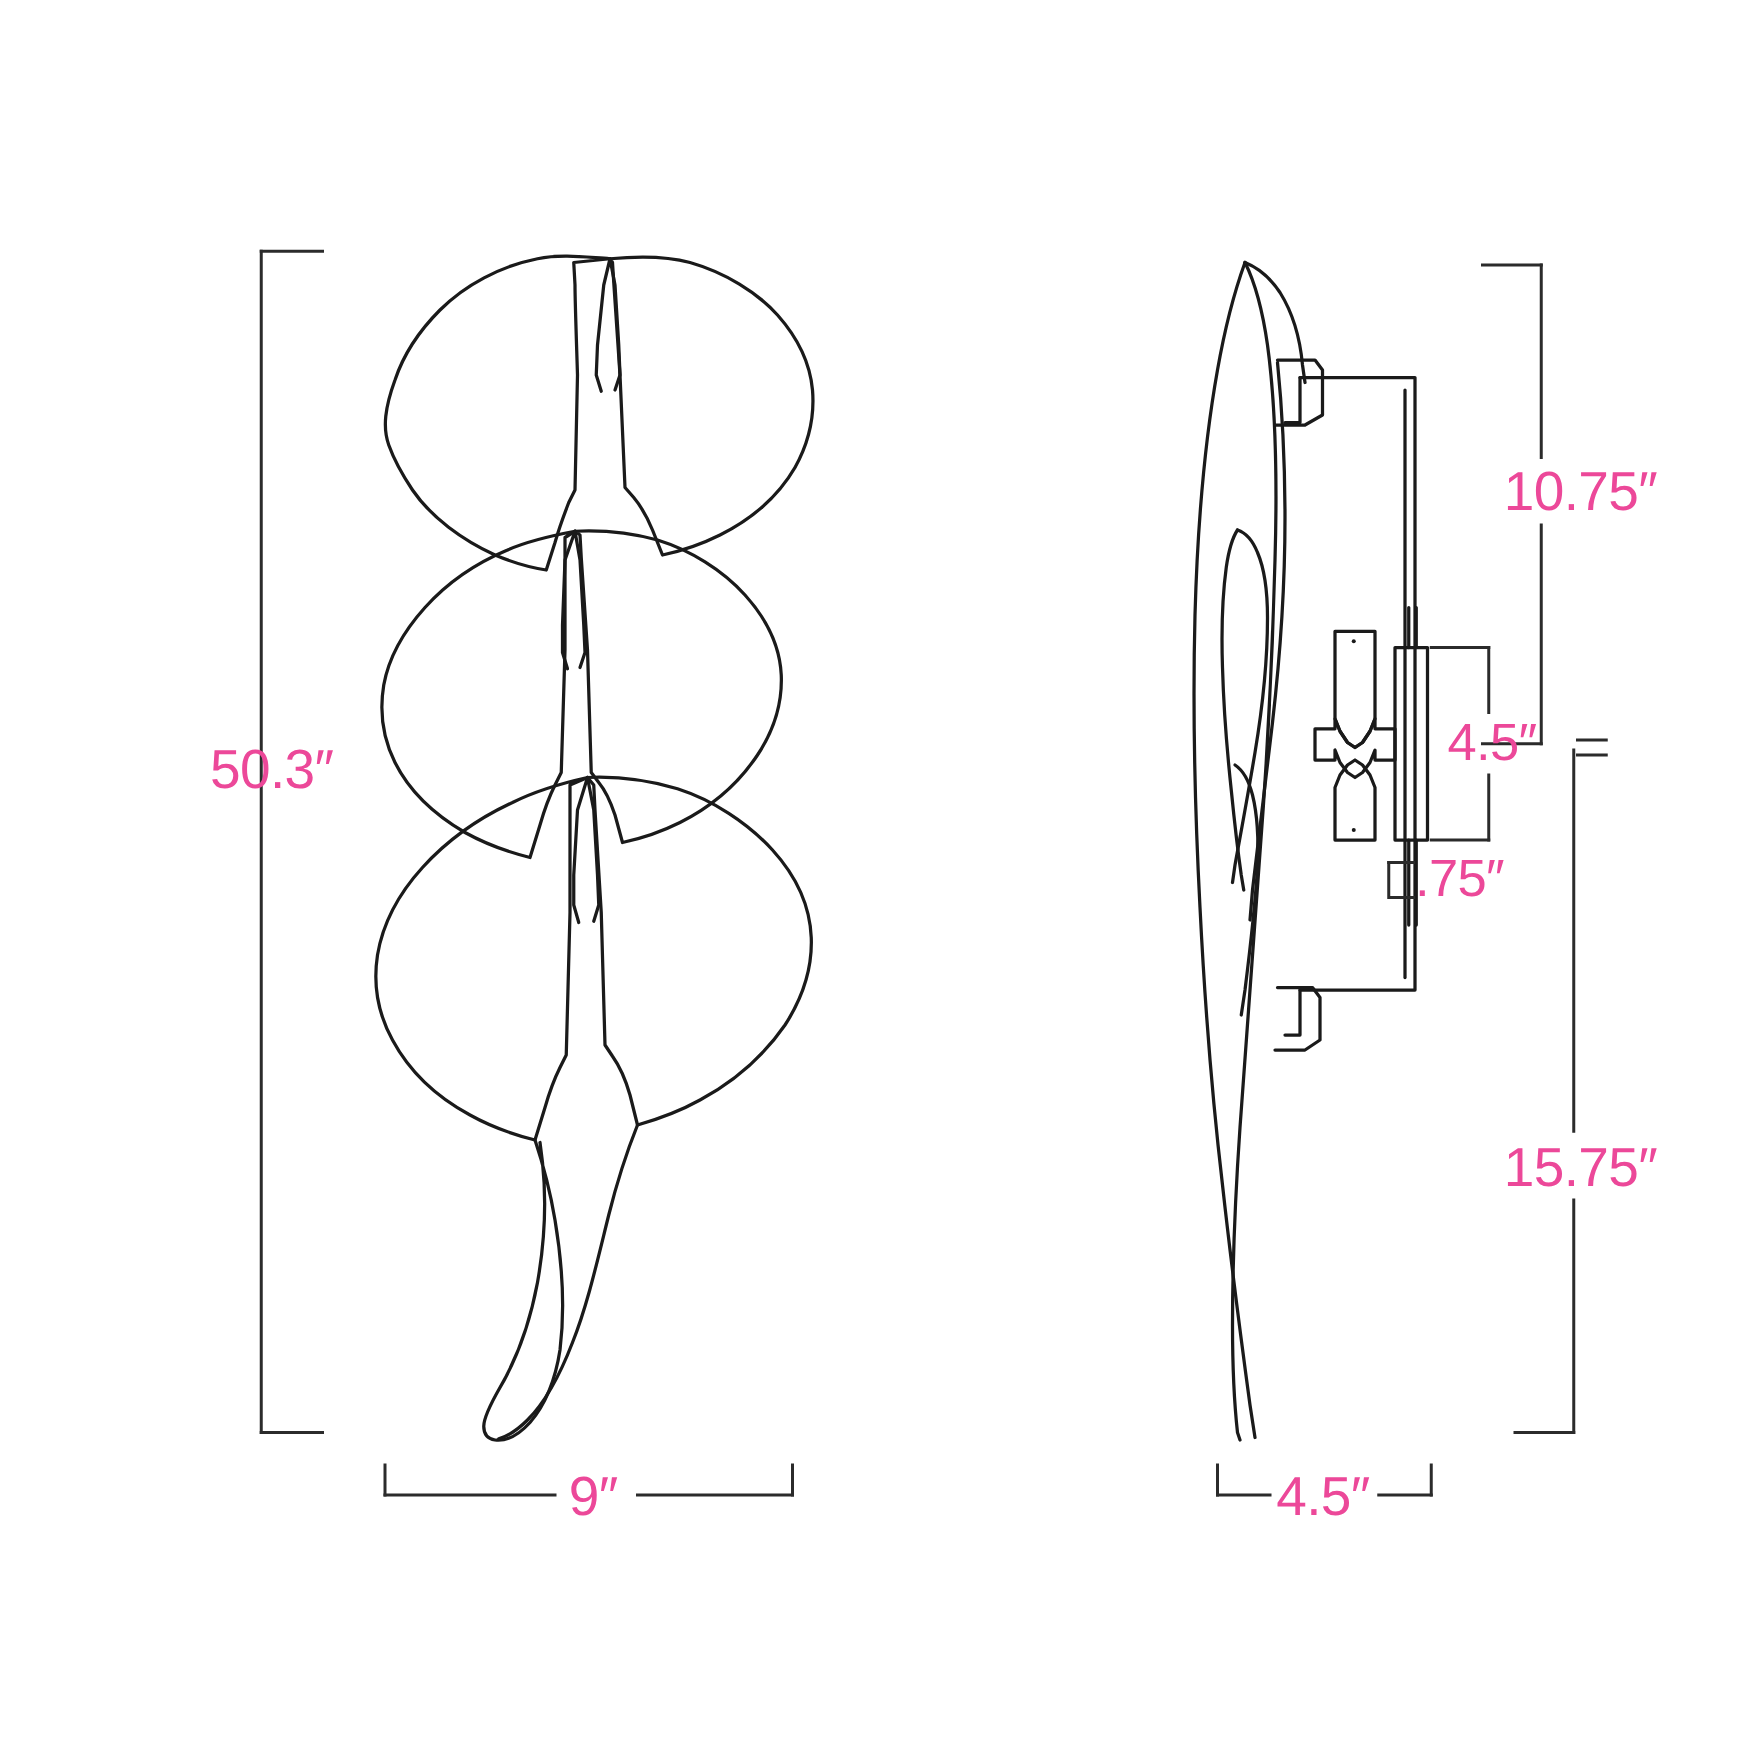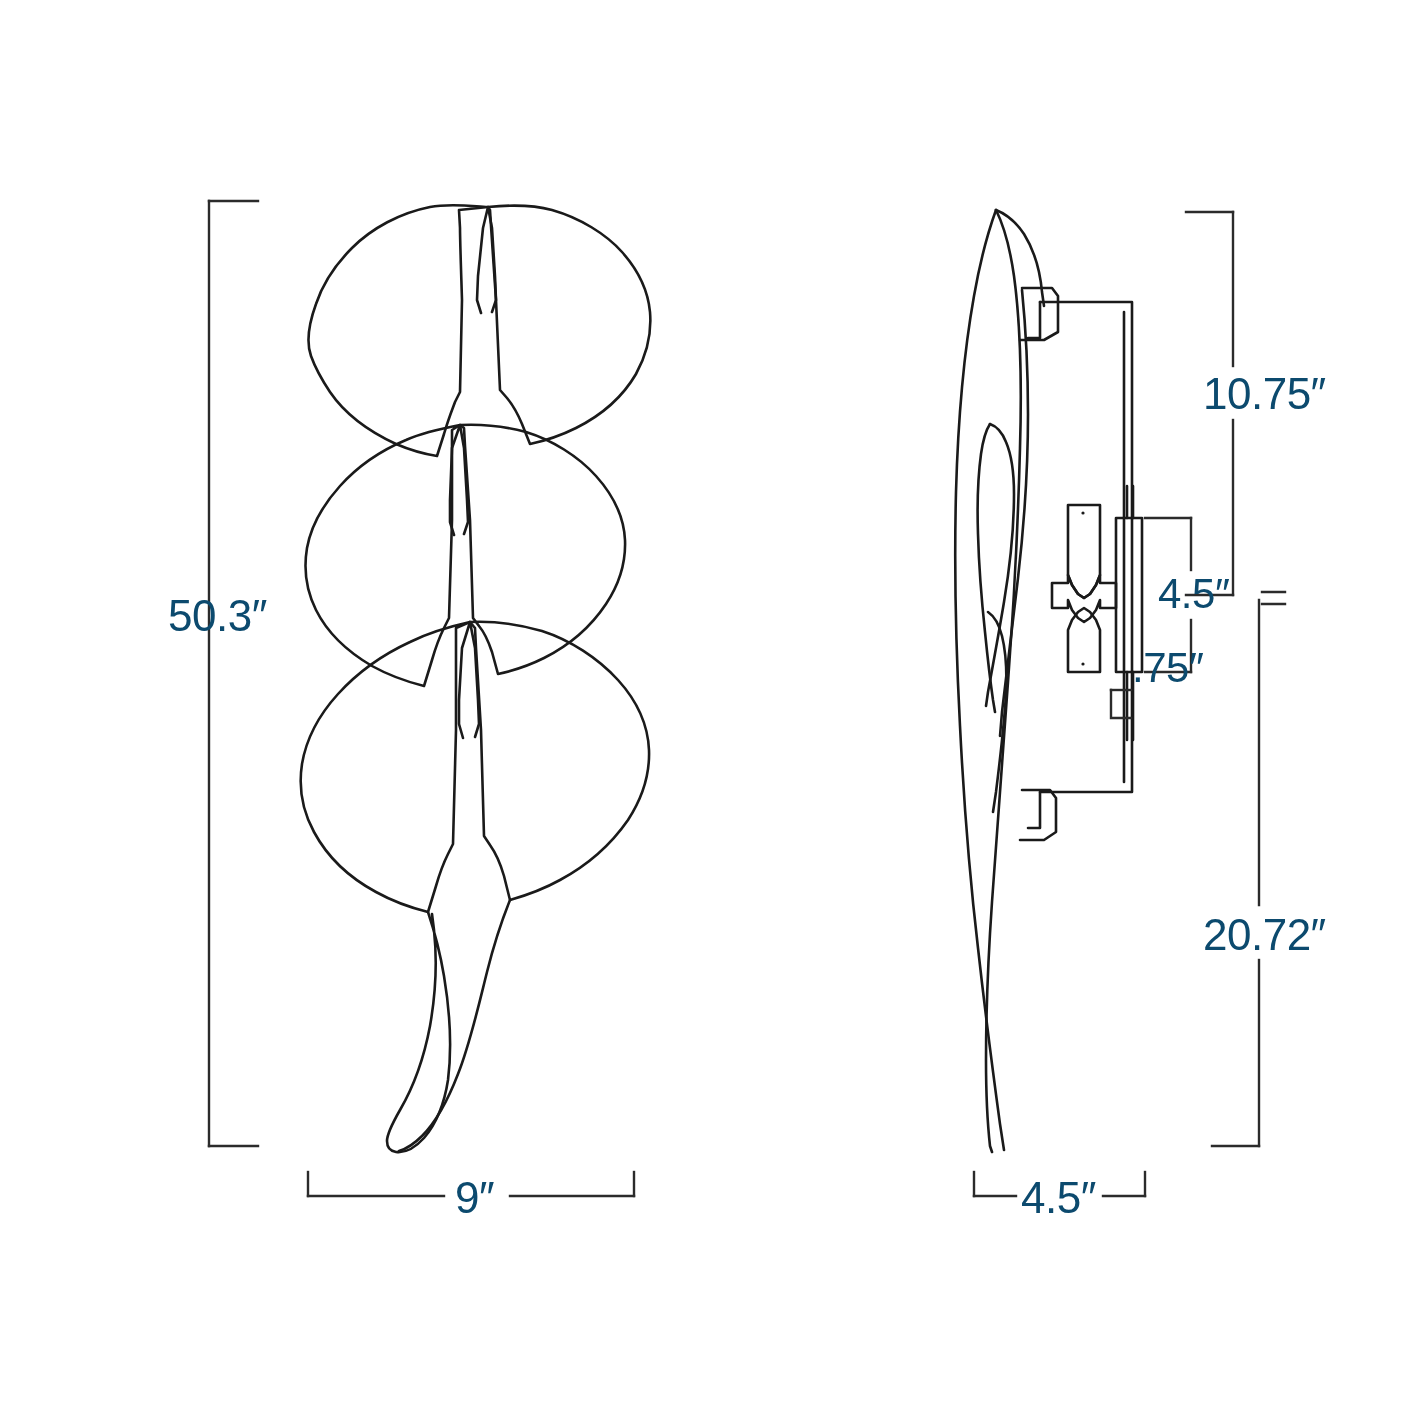--- a/index.html
+++ b/index.html
@@ -22,21 +22,21 @@
   #drawing-svg {
     position: absolute;
     left: 0;
     top: 0;
     width: 1406px;
     height: 1406px;
     display: block;
   }
   .dim-label {
     position: absolute;
-    color: #0c4a6e;
+    color: #ec4899;
     font-family: "Liberation Sans", sans-serif;
     font-weight: 400;
     white-space: nowrap;
     line-height: 1;
     letter-spacing: -0.5px;
   }
   #label-height-overall {
     left: 168px;
     top: 594px;
     font-size: 44px;
@@ -46,21 +46,21 @@
     top: 372px;
     font-size: 44px;
   }
   #label-socket-section {
     left: 1158px;
     top: 573px;
     font-size: 42px;
   }
   #label-backplate-depth {
     left: 1132px;
-    top: 647px;
+    top: 682px;
     font-size: 42px;
   }
   #label-bottom-section {
     left: 1203px;
     top: 913px;
     font-size: 44px;
   }
   #label-width-front {
     left: 455px;
     top: 1176px;
@@ -330,19 +330,19 @@
   </svg>
 
   <div class="dim-label" id="label-height-overall">50.3″</div>
 
   <div class="dim-label" id="label-top-section">10.75″</div>
 
   <div class="dim-label" id="label-socket-section">4.5″</div>
 
   <div class="dim-label" id="label-backplate-depth">.75″</div>
 
-  <div class="dim-label" id="label-bottom-section">20.72″</div>
+  <div class="dim-label" id="label-bottom-section">15.75″</div>
 
   <div class="dim-label" id="label-width-front">9″</div>
 
   <div class="dim-label" id="label-width-side">4.5″</div>
 
 </div>
 
 </body></html>

